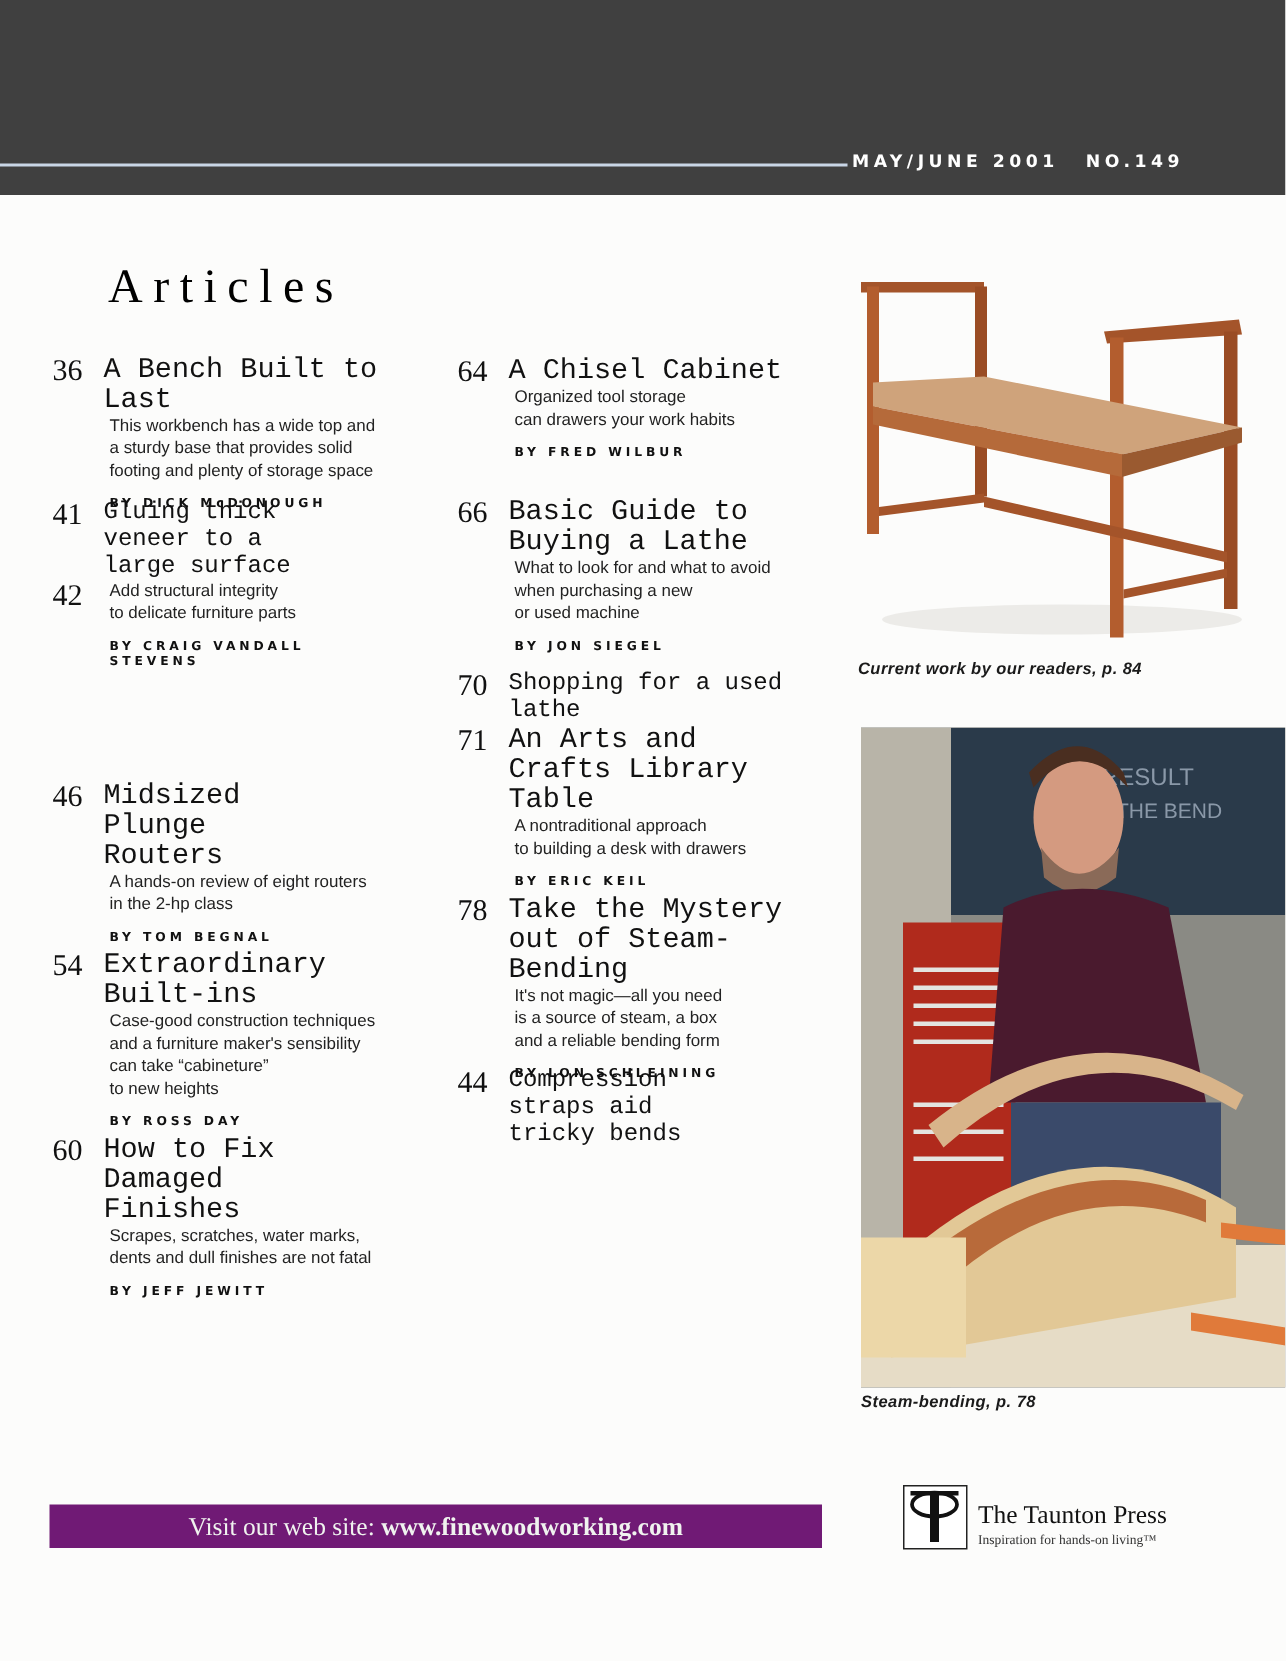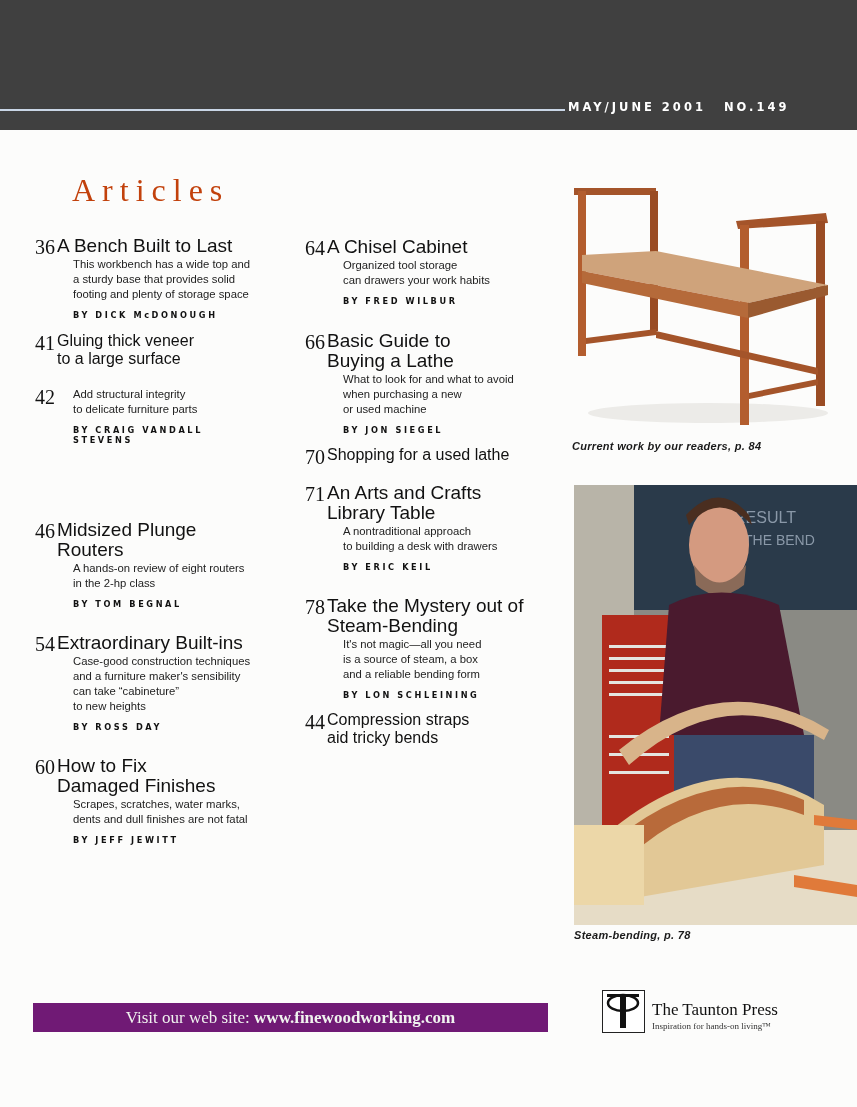--- a/index.html
+++ b/index.html
@@ -18,31 +18,31 @@
     .header .issue {
       position: absolute; left: 568px; top: 100px; color: #ffffff;
       font-family: "DejaVu Sans", sans-serif; font-weight: bold; font-size: 11.5px;
       letter-spacing: 3px; white-space: nowrap;
     }
     .header .issue .no { margin-left: 18px; }
 
     .section-title {
       position: absolute; left: 72px; top: 172px;
       font-family: "Liberation Serif", serif; font-size: 32px; letter-spacing: 7px;
-      color: #c2410c;
+      color: #000000;
     }
 
     .article { position: absolute; width: 230px; }
     .article .num {
       position: absolute; left: 0; top: 0;
       font-family: "Liberation Serif", serif; font-size: 20px; color: #111;
     }
     .article .title {
-      margin-left: 22px;
-      font-family: Liberation Sans, sans-serif; font-size: 19px; line-height: 20px; color: #111;
+      margin-left: 34px;
+      font-family: Liberation Mono, monospace; font-size: 19px; line-height: 20px; color: #111;
     }
     .article .desc {
       margin-left: 38px; margin-top: 1px;
       font-family: "Liberation Sans", sans-serif; font-size: 11.3px; line-height: 15px; color: #222;
       white-space: pre-line;
     }
     .article .byline {
       margin-left: 38px; margin-top: 8px;
       font-family: "DejaVu Sans", sans-serif; font-weight: bold; font-size: 8.2px;
       letter-spacing: 2.6px; color: #111;

